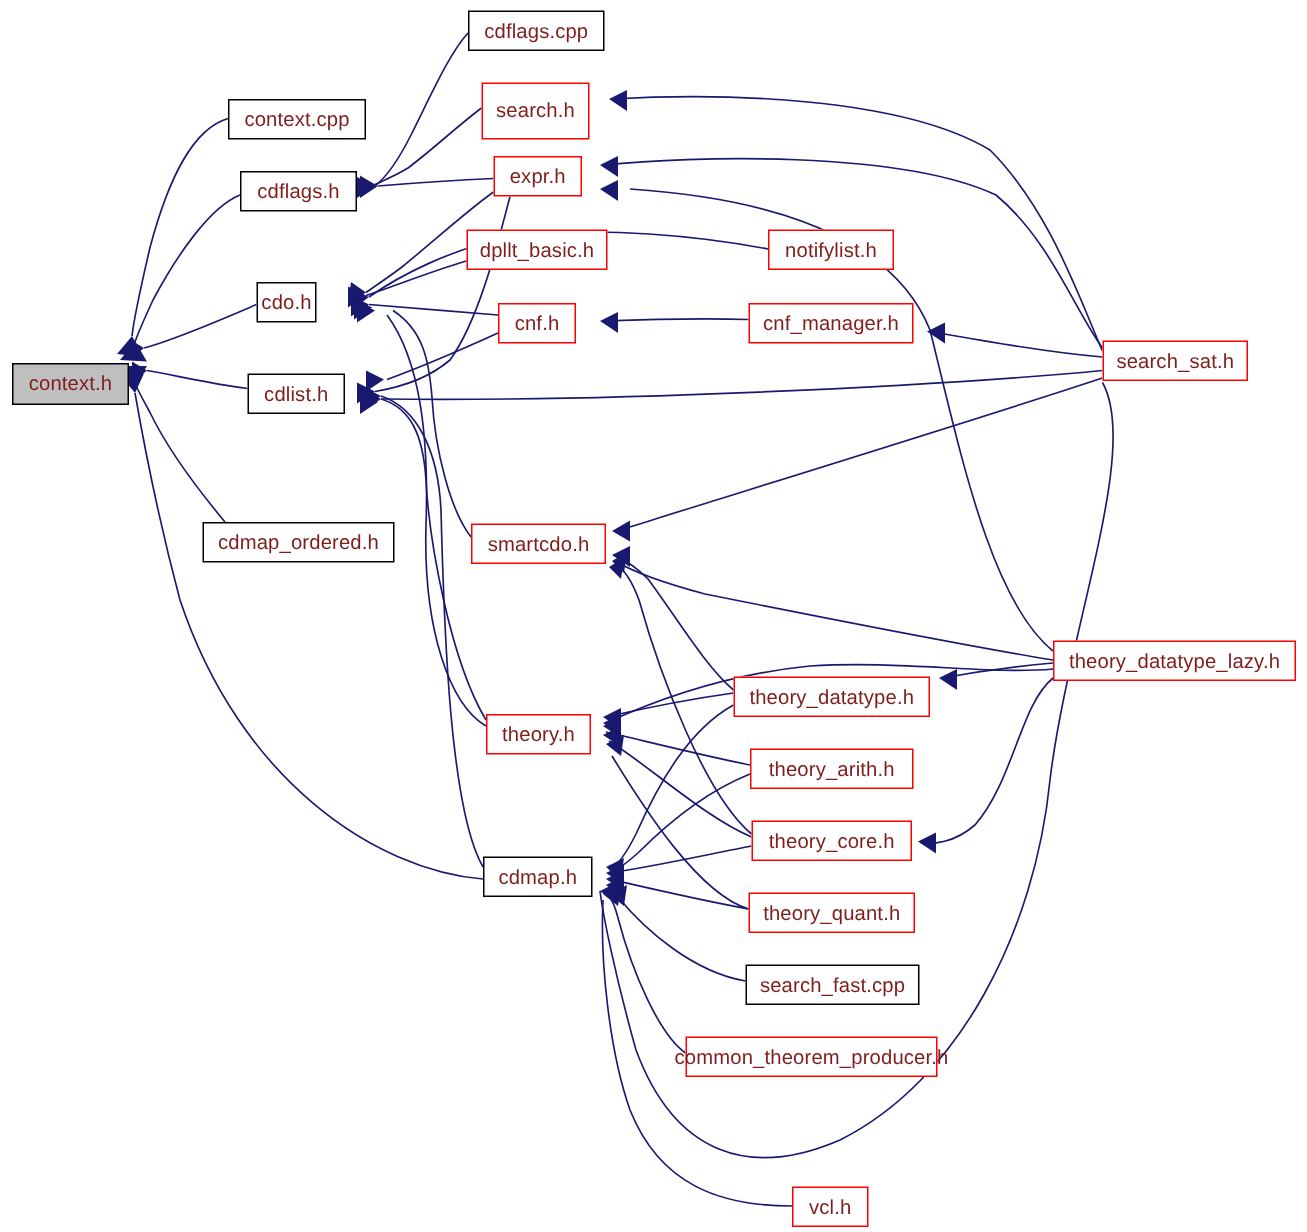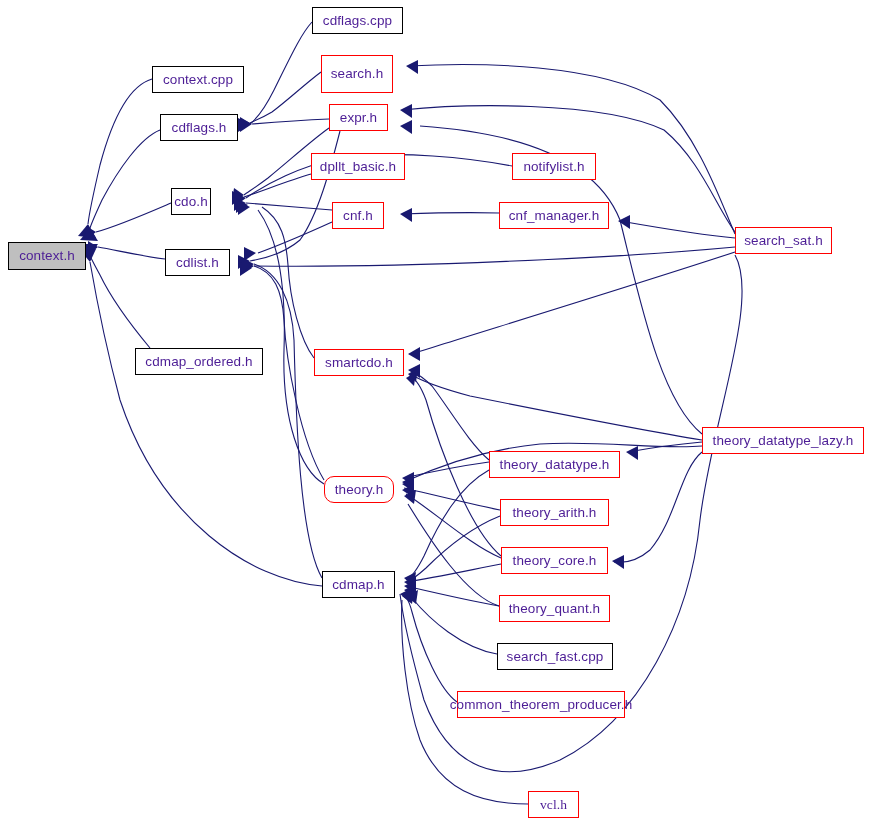--- a/index.html
+++ b/index.html
@@ -10,21 +10,21 @@
     font-family:"Liberation Sans","DejaVu Sans",sans-serif;
     overflow:hidden;
   }
   svg#edges{position:absolute;left:0;top:0;width:871px;height:821px;}
   .node{
     position:absolute;
     box-sizing:border-box;
     display:flex;align-items:center;justify-content:center;
     background:#ffffff;
     font-size:13.5px;
-    color:#4c1d95;
+    color:#7f1d1d;
     letter-spacing:.1px;
     white-space:nowrap;
     line-height:1;
   }
   .node.red{border:1px solid #ff0000;}
   .node.black{border:1px solid #000000;}
   .node.current{background:#bfbfbf;border:1px solid #000000;margin-top:16px;}
   .node-label{pointer-events:none;}
 </style>
 </head>
@@ -250,37 +250,37 @@
   </div>
   <div class="node red" style="left:314px;top:349px;width:90px;height:27px;">
     <span class="node-label">smartcdo.h</span>
   </div>
   <div class="node red" style="left:702px;top:427px;width:162px;height:27px;">
     <span class="node-label">theory_datatype_lazy.h</span>
   </div>
   <div class="node red" style="left:489px;top:451px;width:131px;height:27px;">
     <span class="node-label">theory_datatype.h</span>
   </div>
-  <div class="node red" style="left:324px;top:476px;width:70px;height:27px;border-radius:10px;">
+  <div class="node red" style="left:324px;top:476px;width:70px;height:27px;">
     <span class="node-label">theory.h</span>
   </div>
   <div class="node red" style="left:500px;top:499px;width:109px;height:27px;text-align:center;">
     <span class="node-label">theory_arith.h</span>
   </div>
   <div class="node red" style="left:501px;top:547px;width:107px;height:27px;">
     <span class="node-label">theory_core.h</span>
   </div>
   <div class="node black" style="left:322px;top:571px;width:73px;height:27px;">
     <span class="node-label">cdmap.h</span>
   </div>
   <div class="node red" style="left:499px;top:595px;width:111px;height:27px;">
     <span class="node-label">theory_quant.h</span>
   </div>
   <div class="node black" style="left:497px;top:643px;width:116px;height:27px;">
     <span class="node-label">search_fast.cpp</span>
   </div>
   <div class="node red" style="left:457px;top:691px;width:168px;height:27px;">
     <span class="node-label">common_theorem_producer.h</span>
   </div>
-  <div class="node red" style="left:528px;top:791px;width:51px;height:27px;font-family:Liberation Serif, serif;">
+  <div class="node red" style="left:528px;top:791px;width:51px;height:27px;">
     <span class="node-label">vcl.h</span>
   </div>
 </div>
 
 </body></html>

